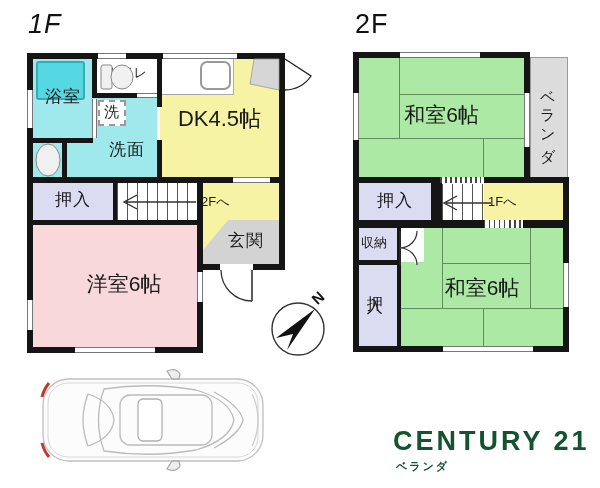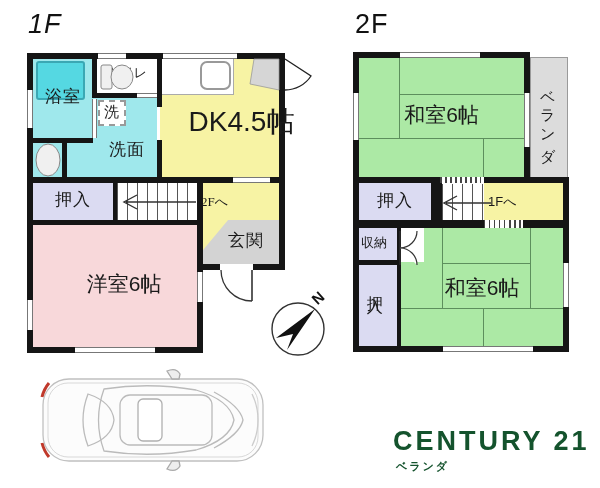--- a/index.html
+++ b/index.html
@@ -69,23 +69,23 @@
   <div class="win h" style="left:233px;top:177px;width:37px;height:6px;box-sizing:border-box;"></div>
   <div class="win h" style="left:137px;top:93px;width:20px;height:5px;box-sizing:border-box;"></div>
   <div class="win v" style="left:92px;top:99px;width:5px;height:39px;box-sizing:border-box;"></div>
   <div class="win" style="left:220px;top:264px;width:33px;height:6px;"></div>
   <div class="dash-box" style="left:98px;top:100px;width:28px;height:26px;"></div>
 
   <div class="lbl ctr" style="left:33px;top:88px;width:60px;font-size:17px;">浴室</div>
   <div class="lbl ctr" style="left:99px;top:66px;width:56px;font-size:13px;letter-spacing:0;">トイレ</div>
   <div class="lbl" style="left:104px;top:104px;font-size:15px;letter-spacing:0;">洗</div>
   <div class="lbl ctr" style="left:97px;top:141px;width:60px;font-size:17px;">洗面</div>
-  <div class="lbl ctr" style="left:160px;top:107px;width:119px;font-size:28px;letter-spacing:0;margin-left:22px;">DK4.5帖</div>
+  <div class="lbl ctr" style="left:160px;top:107px;width:119px;font-size:22px;letter-spacing:0;">DK4.5帖</div>
   <div class="lbl ctr" style="left:33px;top:191px;width:80px;font-size:17px;">押入</div>
-  <div class="lbl" style="left:201px;top:195px;font-size:13px;letter-spacing:0;font-family:Liberation Serif, serif;">2Fへ</div>
+  <div class="lbl" style="left:201px;top:195px;font-size:13px;letter-spacing:0;">2Fへ</div>
   <div class="lbl" style="left:228px;top:232px;font-size:17px;">玄関</div>
   <div class="lbl ctr" style="left:42px;top:273px;width:164px;font-size:21px;letter-spacing:0;">洋室6帖</div>
 
   <div class="lbl floor-tag abs" style="left:355px;top:10px;">2F</div>
 
   <div class="fill" style="left:530px;top:57px;width:38px;height:123px;background:#dcdcdc;border:1px solid #9a9a9a;box-sizing:border-box;"></div>
   <div class="fill" style="left:359px;top:58px;width:165px;height:119px;background:#ace9a5;"></div>
   <div class="fill" style="left:359px;top:183px;width:72px;height:37px;background:#dbdbf2;"></div>
   <div class="stairs" style="left:442px;top:184px;width:42px;height:36px;"></div>
   <div class="fill" style="left:484px;top:183px;width:79px;height:37px;background:#f7f3a4;"></div>

